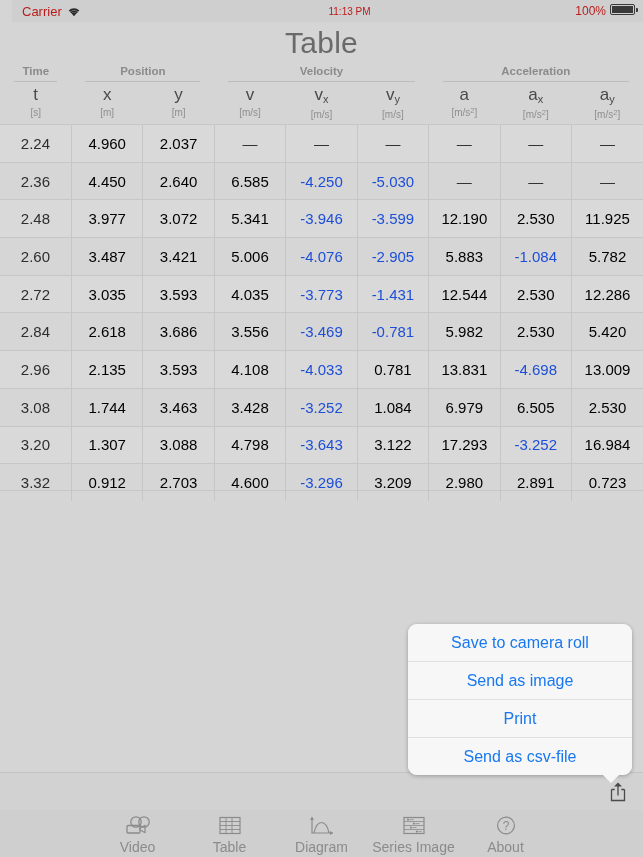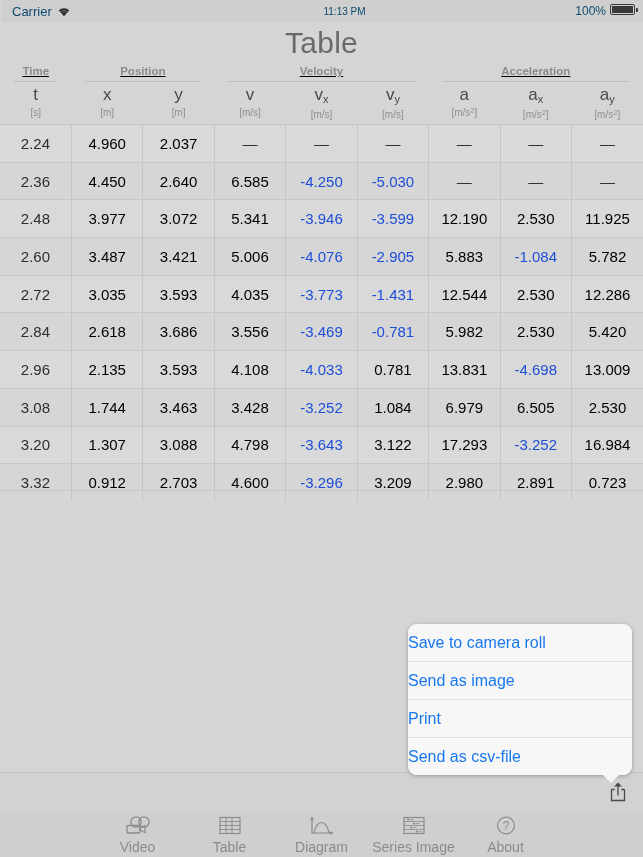--- a/index.html
+++ b/index.html
@@ -13,27 +13,27 @@
     height: 857px;
     background: #d5d5d5;
     font-family: "Liberation Sans", sans-serif;
     overflow: hidden;
     -webkit-font-smoothing: antialiased;
   }
 
   
   .statusbar {
     position: absolute;
-    top: 0; left: 2px; right: 0;
+    top: 0; left: 12px; right: 0;
     height: 22px;
     background: #cfcfcf;
     display: flex;
     align-items: center;
     font-size: 13px;
-    color: #0c4a6e;
+    color: #b91c1c;
   }
   .sb-left {
     position: absolute;
     left: 10px;
     display: flex;
     align-items: center;
     gap: 5px;
   }
   .sb-center {
     position: absolute;
@@ -102,21 +102,20 @@
   table.datatable {
     border-collapse: collapse;
     width: 643px;
     table-layout: fixed;
   }
   
   .grp th {
     padding: 0;
     height: 20px;
     vertical-align: bottom;
-    text-decoration: underline;
   }
   .grp-label {
     font-size: 11.5px;
     color: #8b8b8b;
     text-align: center;
     padding-bottom: 3px;
     border-bottom: 1px solid #bdbdbd;
     margin: 0 14px;
     line-height: 14px;
   }
@@ -184,20 +183,21 @@
     top: 624px;
     width: 224px;
     background: #f7f7f7;
     border-radius: 9px;
     box-shadow: 0 1px 4px rgba(0,0,0,0.28);
     overflow: hidden;
   }
   .popover .pitem {
     height: 37px;
     line-height: 37px;
+    text-align: center;
     font-size: 16px;
     color: #1878f0;
     border-top: 1px solid #e0e0e0;
     cursor: pointer;
     background: #f7f7f7;
   }
   .popover .pitem:first-child { border-top: none; }
   .pop-arrow {
     position: absolute;
     left: 600px;

